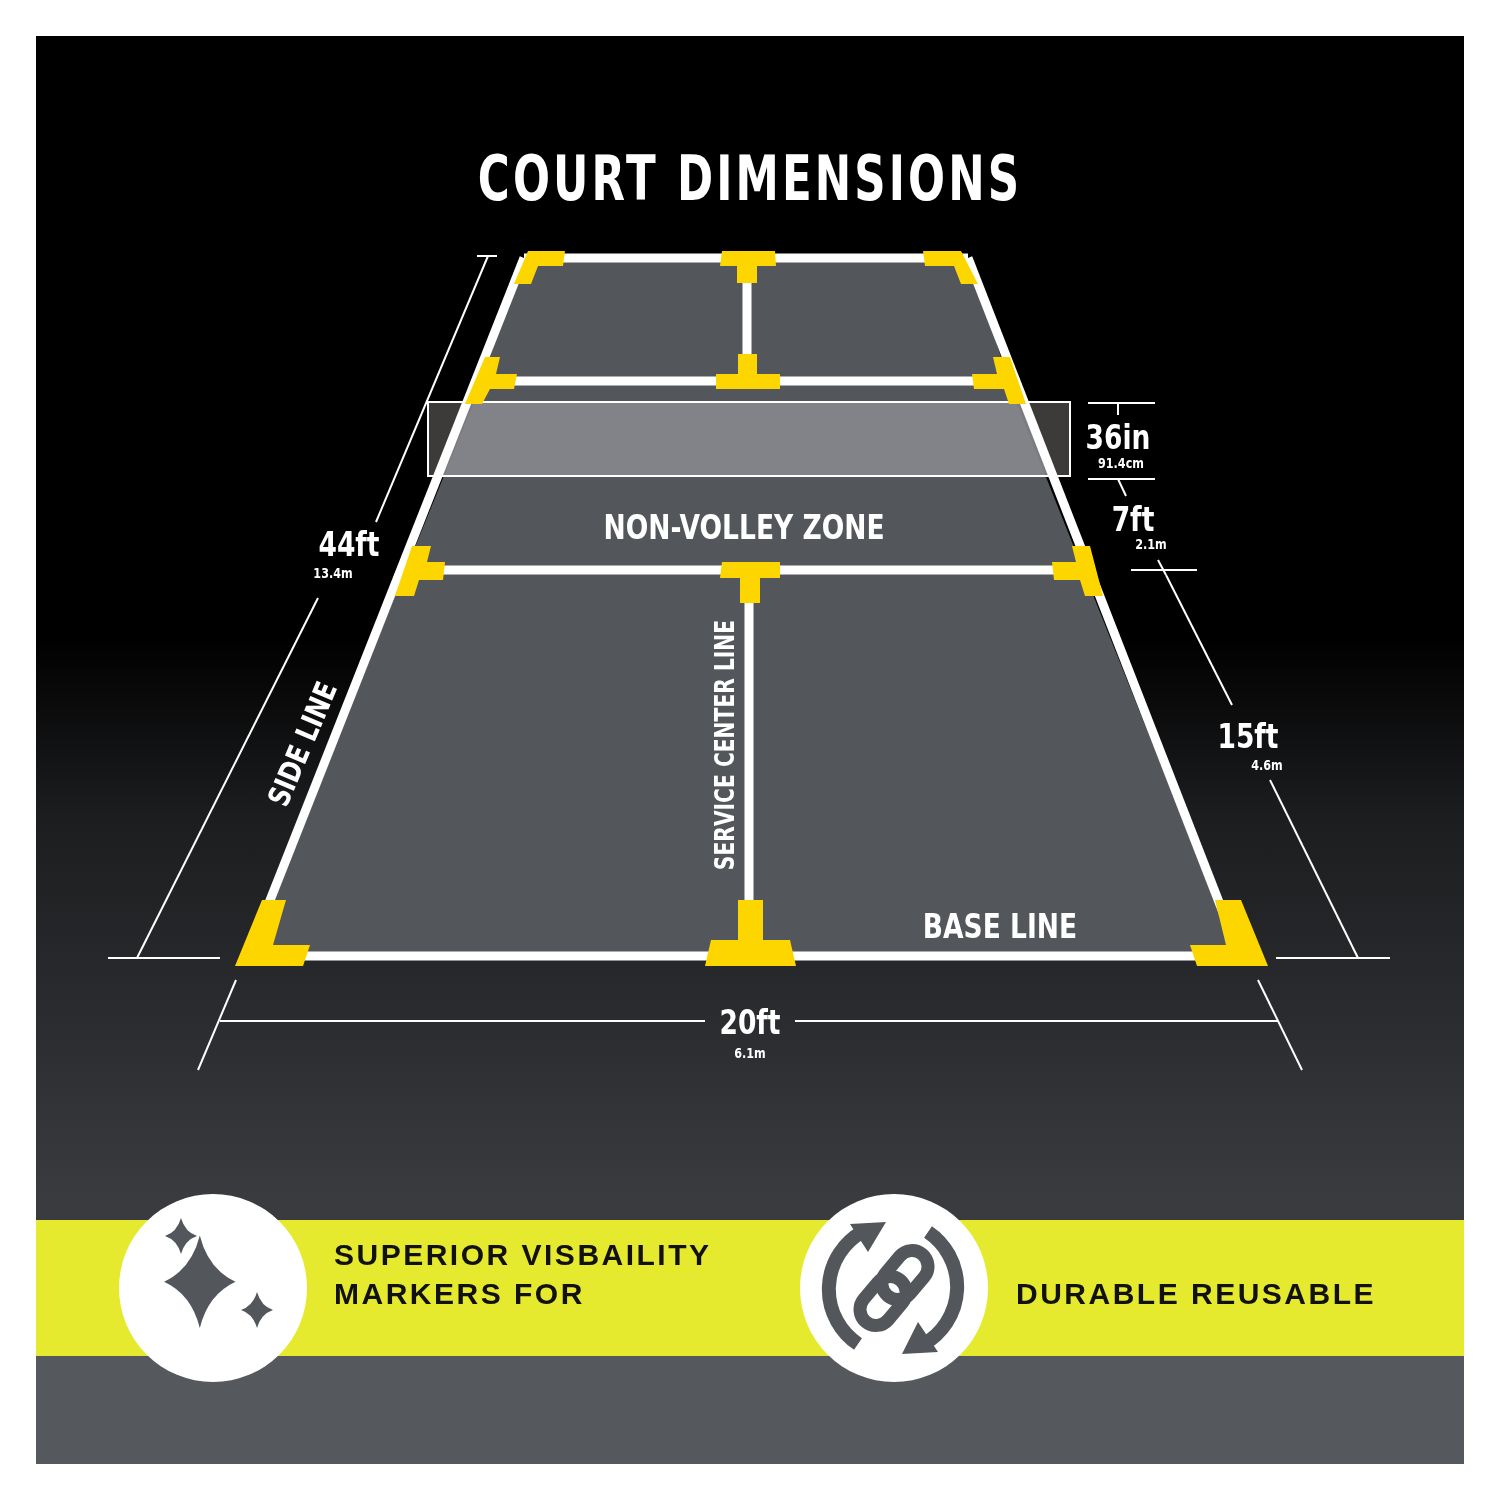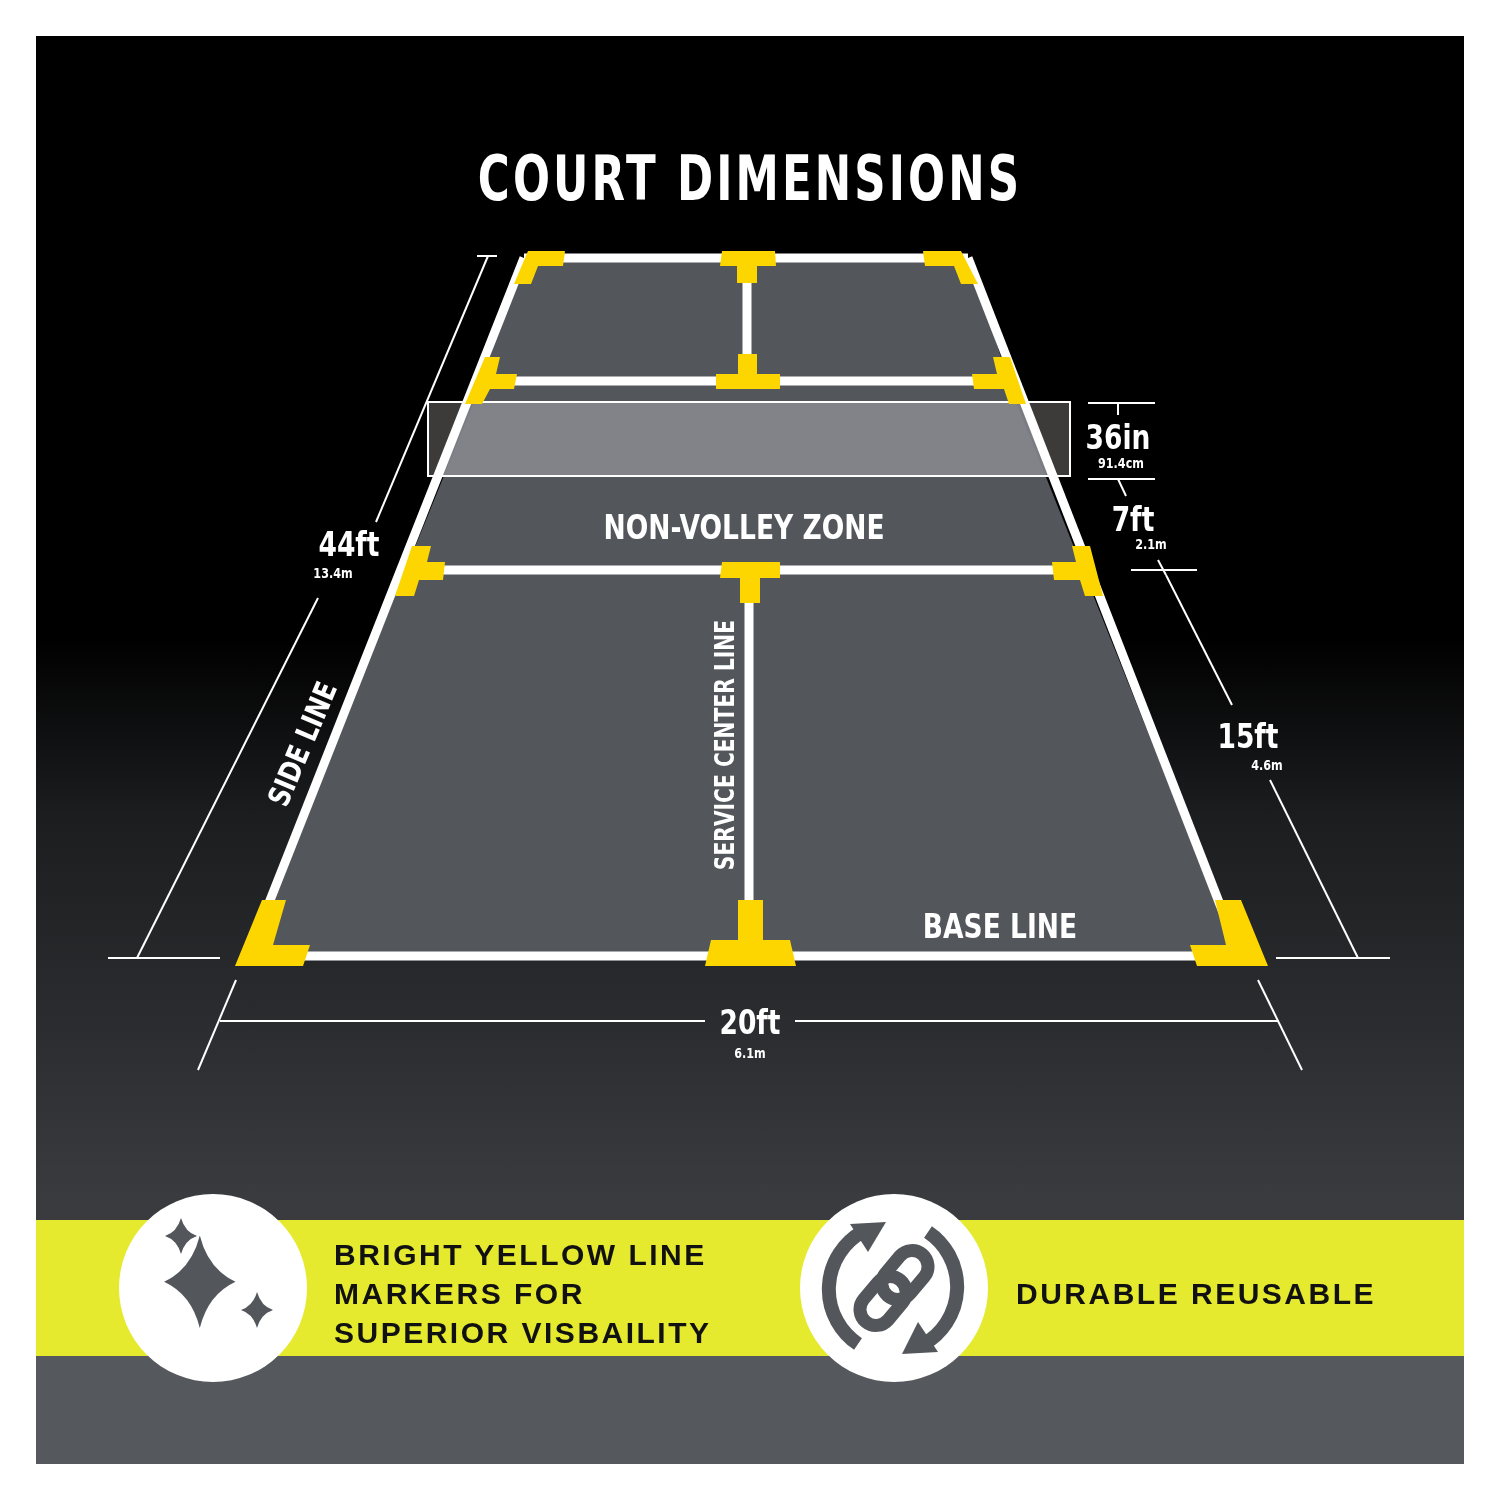--- a/index.html
+++ b/index.html
@@ -136,23 +136,22 @@
 <div class="bottom-strip"></div>
 
 <div class="circle" style="left:119px;">
   <svg width="188" height="188" viewBox="0 0 188 188">
     <path d="M 96 30 Q 104 62 130 74 Q 104 86 96 118 Q 88 86 62 74 Q 88 62 96 30 Z" fill="#53575c" transform="translate(-20,10) scale(1.05)"></path>
     <path d="M 68 24 Q 72 38 84 42 Q 72 46 68 60 Q 64 46 52 42 Q 64 38 68 24 Z" fill="#53575c" transform="translate(-6,0)"></path>
     <path d="M 138 98 Q 142 112 154 116 Q 142 120 138 134 Q 134 120 122 116 Q 134 112 138 98 Z" fill="#53575c"></path>
   </svg>
 </div>
 <div class="feature-text" style="left:334px; top:1235px;">
-  <div>BRIGHT YELLOW LINE</div>
+  <div>SUPERIOR VISBAILITY</div>
   <div>MARKERS FOR</div>
-  <div>SUPERIOR VISBAILITY</div>
 </div>
 
 <div class="circle" style="left:800px;">
   <svg width="188" height="188" viewBox="0 0 188 188">
 
     <path d="M 58 150 A 66 66 0 0 1 62 38" stroke="#53575c" stroke-width="14" fill="none"></path>
     <polygon points="50,30 86,28 68,58" fill="#53575c"></polygon>
     <path d="M 128 38 A 66 66 0 0 1 124 150" stroke="#53575c" stroke-width="14" fill="none"></path>
     <polygon points="138,158 102,160 118,128" fill="#53575c"></polygon>
 

